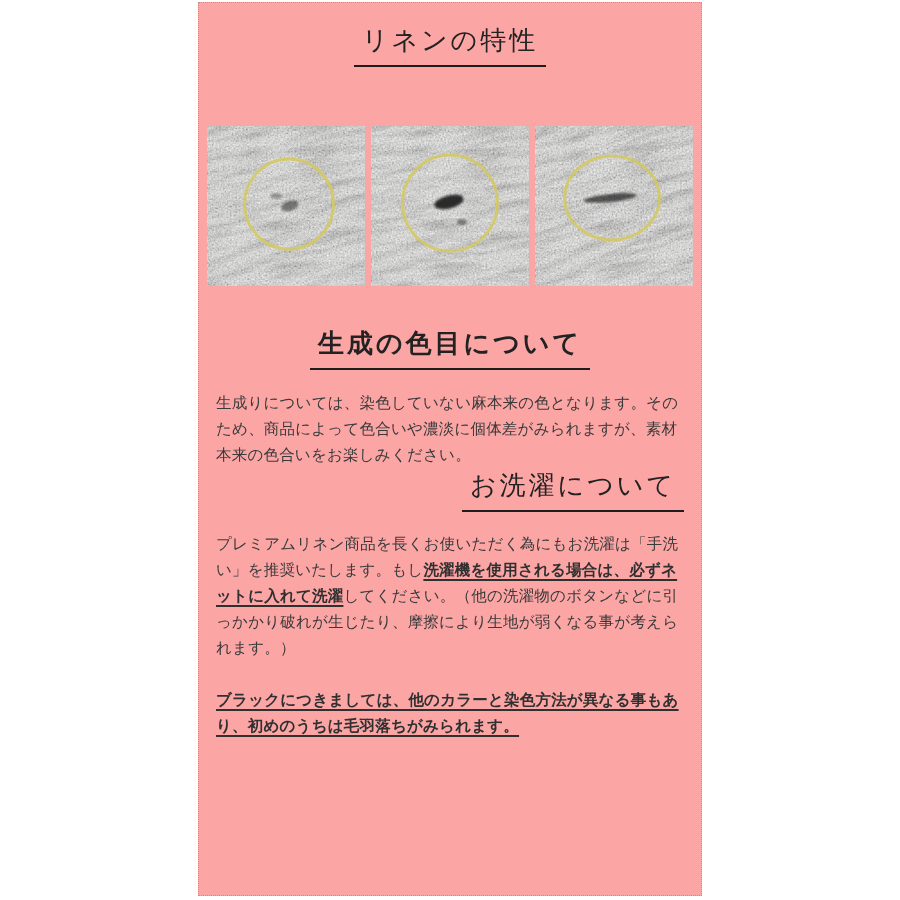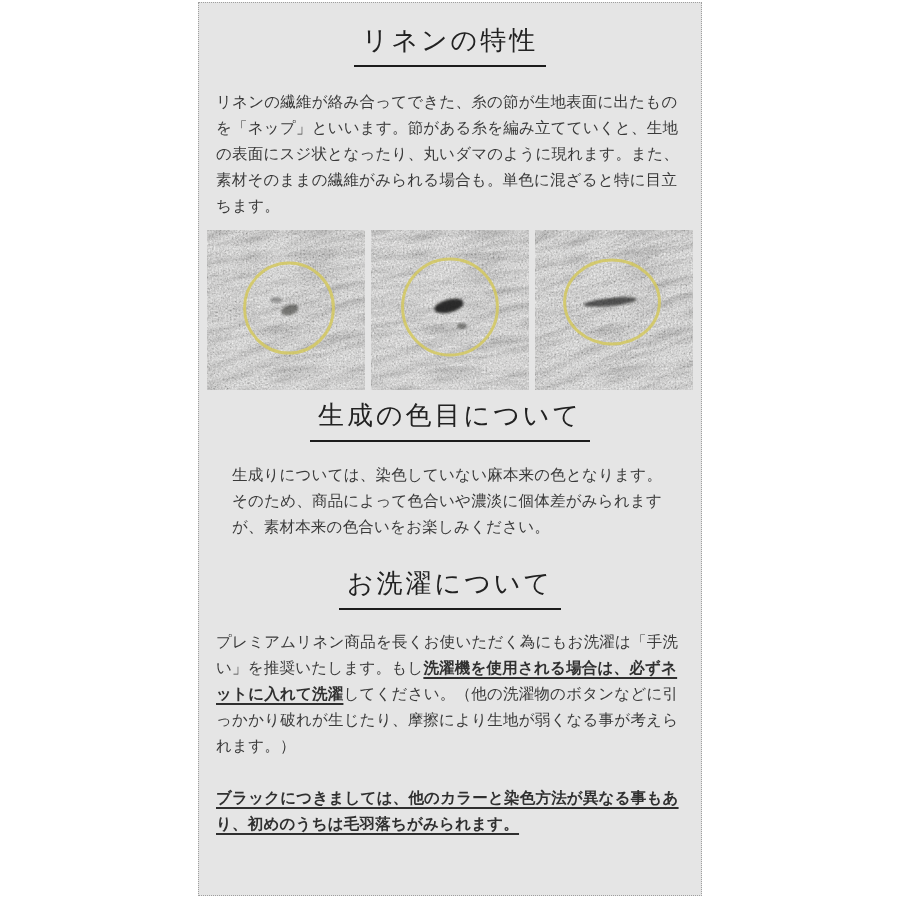--- a/index.html
+++ b/index.html
@@ -2,40 +2,40 @@
 <html><head>
 <meta charset="utf-8">
 <style>
   html,body{margin:0;padding:0;}
   body{
     width:900px;height:900px;background:#ffffff;position:relative;
     font-family:"Liberation Sans","DejaVu Sans",sans-serif;
   }
   .sheet{
     position:absolute;left:198px;top:2px;width:504px;height:894px;
-    box-sizing:border-box;border:1px dotted #9f9f9f;background:#e5e5e5;
+    box-sizing:border-box;border:1px dotted #9f9f9f;background:#fca5a5;
     padding:0 17px;overflow:hidden;
   }
   .sec-title{
     text-align:center;
     font-family:"Liberation Serif","DejaVu Serif",serif;
     font-size:26px;font-weight:400;letter-spacing:3px;color:#222222;
   }
   .sec-title .t{
     display:inline-block;border-bottom:2px solid #1c1c1c;padding:0 8px 7px;
   }
   .st-1{margin-top:20px;}
-  .st-2{margin-top:8px;}
-  .st-3{margin-top:26px;}
+  .st-2{margin-top:40px;font-weight:bold;}
+  .st-3{text-align:right;}
   .para{
     font-size:15.5px;line-height:26px;color:#3a3a3a;font-weight:500;
     letter-spacing:0.2px;text-align:left;
   }
   .p-1{margin:22px 0 0;}
-  .p-2{margin:20px 16px 0;}
+  .p-2{margin:20px 0 0;}
   .p-3{margin:19px 0 0;}
   .para .b{font-weight:700;color:#303030;}
   .para .u{
     text-decoration:underline;
     text-decoration-thickness:1.5px;
     text-underline-offset:3.5px;
   }
   .photo-row{
     display:flex;gap:6px;margin:11px -9px 0;height:160px;
   }
@@ -68,21 +68,21 @@
         <feGaussianBlur stdDeviation="1.3"></feGaussianBlur>
       </filter>
   </defs>
 </svg>
 
 <div class="sheet">
 
   <div class="sec-title st-1">
     <span class="t">リネンの特性</span>
   </div>
-  <p class="para p-1"><span>リネンの繊維が絡み合ってできた、糸の節が生地表面に出たものを「ネップ」といいます。節がある糸を編み立てていくと、生地の表面にスジ状となったり、丸いダマのように現れます。また、素材そのままの繊維がみられる場合も。単色に混ざると特に目立ちます。</span><br></p>
+  <p class="para p-1"><br></p>
 
   <div class="photo-row">
     <figure class="photo">
       <svg viewBox="0 0 160 160" preserveAspectRatio="none">
         <rect width="160" height="160" fill="#a8a6a2"></rect>
         <rect x="-45" y="-45" width="250" height="250" filter="url(#streaksF)" opacity="0.72" transform="rotate(-12 80 80)"></rect>
         <rect width="160" height="160" filter="url(#grain1)" opacity="0.5"></rect>
         <ellipse cx="84" cy="80" rx="9" ry="5" fill="#2a2a28" opacity="0.55" filter="url(#softblur)" transform="rotate(-18 84 80)"></ellipse>
         <ellipse cx="70" cy="70" rx="6" ry="3" fill="#333331" opacity="0.4" filter="url(#softblur)"></ellipse>
         <circle cx="83" cy="78" r="45" fill="none" stroke="#d4c85e" stroke-width="3" opacity="0.85"></circle>

